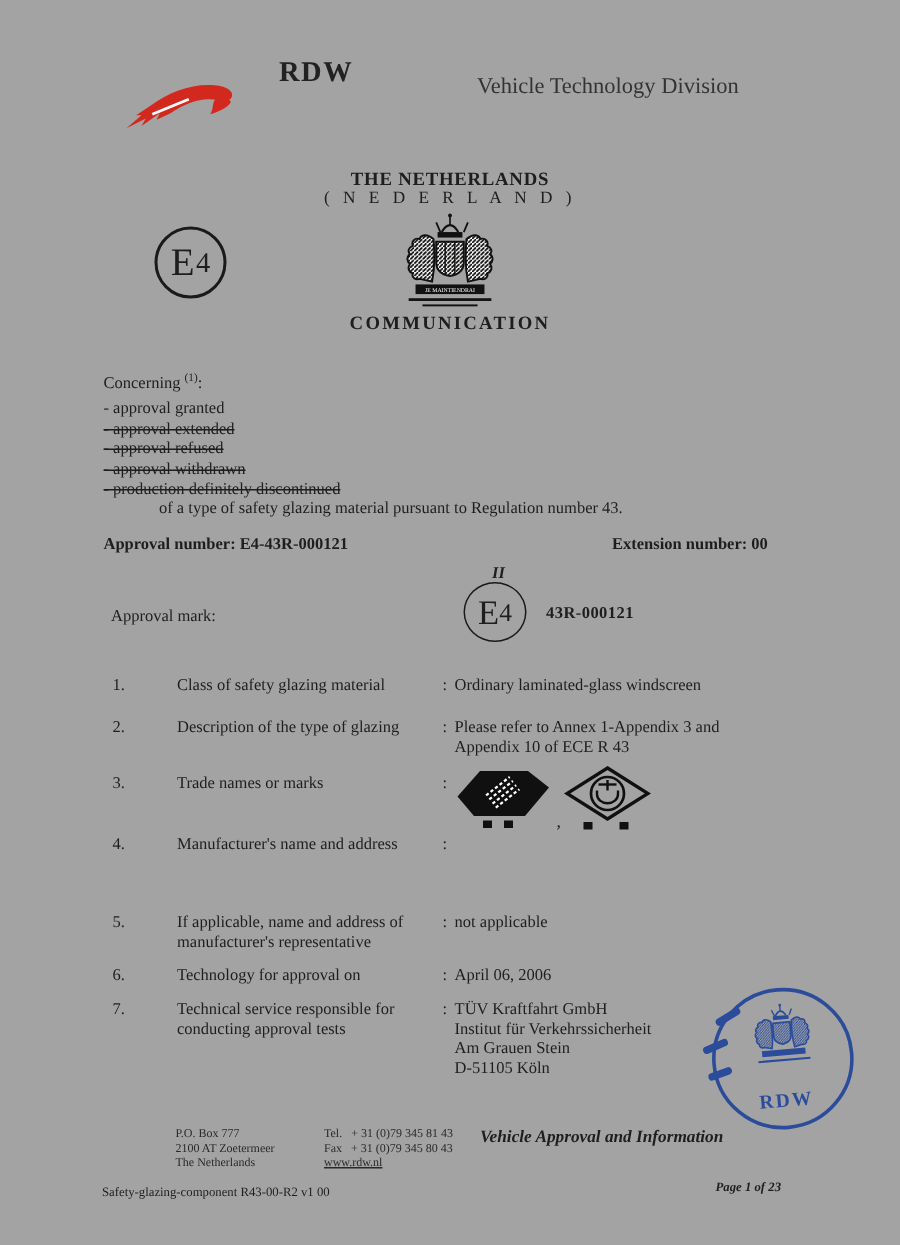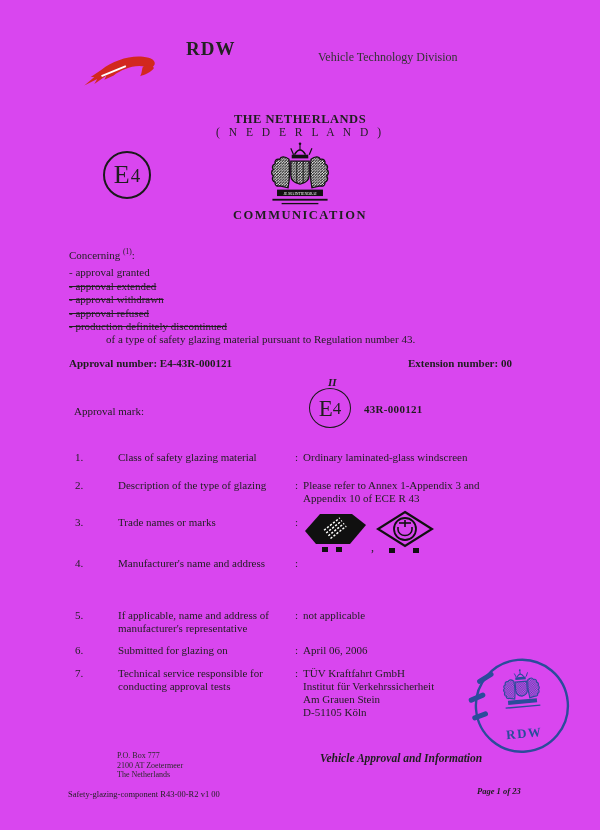--- a/index.html
+++ b/index.html
@@ -3,30 +3,30 @@
 <meta charset="utf-8">
 <style>
   html,body{margin:0;padding:0;}
   body{
     width:600px;height:830px;
     background:#ffffff;
     font-family:"Liberation Serif", serif;
     color:#1e1e1e;
     -webkit-font-smoothing:antialiased;
   }
-  .page{position:relative;width:600px;height:830px;background:#d946ef;overflow:hidden;}
+  .page{position:relative;width:600px;height:830px;background:#a3a3a3;overflow:hidden;}
   .abs{position:absolute;}
   .b{font-weight:bold;}
   .i{}
   .bi{font-weight:bold;font-style:italic;}
   .pre{white-space:pre-wrap;}
   .center{text-align:center;width:100%;left:0;}
 
   .brand-text{font-size:19px;font-weight:bold;letter-spacing:1px;color:#222;}
-  .division{font-size:12px;color:#333;text-align:center;}
+  .division{font-size:15px;color:#333;text-align:center;}
 
   .country{font-size:12.5px;letter-spacing:.5px;}
   .country-native{font-size:11.5px;letter-spacing:3px;}
   .communication{font-size:12.5px;letter-spacing:1.5px;}
 
   .e-circle{
     border:2px solid #1a1a1a;border-radius:50%;
     display:flex;align-items:center;justify-content:center;
     background:transparent;
   }
@@ -107,22 +107,22 @@
 
   <div class="abs center b communication" style="top:208px;">COMMUNICATION</div>
 
   <div class="abs body-text" style="left:69px;top:247px;">
     <span>Concerning</span>
     <sup style="font-size:7.5px;">(1)</sup><span>:</span>
   </div>
   <div class="abs" style="left:69px;top:266px;">
     <div class="opt">- approval granted</div>
     <div class="opt struck">- approval extended</div>
+    <div class="opt struck">- approval refused</div>
     <div class="opt struck">- approval withdrawn</div>
-    <div class="opt struck">- approval refused</div>
     <div class="opt struck">- production definitely discontinued</div>
   </div>
   <div class="abs body-text" style="left:69px;top:333px;margin-left:37px;">of a type of safety glazing material pursuant to Regulation number 43.</div>
 
   <div class="abs b body-text" style="left:69px;top:357px;">Approval number: E4-43R-000121</div>
   <div class="abs b body-text" style="left:408px;top:357px;">Extension number: 00</div>
 
   <div class="abs i body-text" style="left:74px;top:405px;">Approval mark:</div>
   <div class="abs bi" style="left:328px;top:376px;font-size:11px;">II</div>
   <div class="abs e-circle e-small">
@@ -195,21 +195,21 @@
     <div class="pre">If applicable, name and address of
 manufacturer's representative</div>
     <div class="item-val">
         <span class="colon">:</span>
         <div class="pre">not applicable</div>
       </div>
   </div>
 
   <div class="abs item-row" style="left:75px;top:644px;width:470px;">
     <div>6.</div>
-    <div>Submitted for glazing on</div>
+    <div>Technology for approval on</div>
     <div class="item-val">
         <span class="colon">:</span>
         <div class="pre">April 06, 2006</div>
       </div>
   </div>
 
   <div class="abs item-row" style="left:75px;top:667px;width:470px;">
     <div>7.</div>
     <div class="pre">Technical service responsible for
 conducting approval tests</div>
@@ -250,18 +250,23 @@
         <rect x="25" y="55" width="50" height="7" fill="#2b4c9b"></rect>
         <rect x="20" y="66" width="60" height="2.4" fill="#2b4c9b"></rect>
       </g>
       <text x="58" y="86" text-anchor="middle" fill="#2b4c9b" font-size="13" font-weight="bold" font-family="Liberation Serif, serif" letter-spacing="1.5">RDW</text>
     </svg>
   </div>
 
   <div class="abs foot-small pre" style="left:117px;top:751px;">P.O. Box 777
 2100 AT Zoetermeer
 The Netherlands</div>
+  <div class="abs foot-small" style="left:216px;top:751px;">
+    <div class="pre">Tel.   + 31 (0)79 345 81 43</div>
+    <div class="pre">Fax   + 31 (0)79 345 80 43</div>
+    <div class="weblink">www.rdw.nl</div>
+  </div>
   <div class="abs bi tagline" style="left:320px;top:752px;">Vehicle Approval and Information</div>
 
   <div class="abs i foot-ref" style="left:68px;top:789px;">Safety-glazing-component R43-00-R2 v1 00</div>
   <div class="abs bi foot-ref" style="left:477px;top:786px;">Page 1 of 23</div>
 
 </div>
 
 </body></html>

